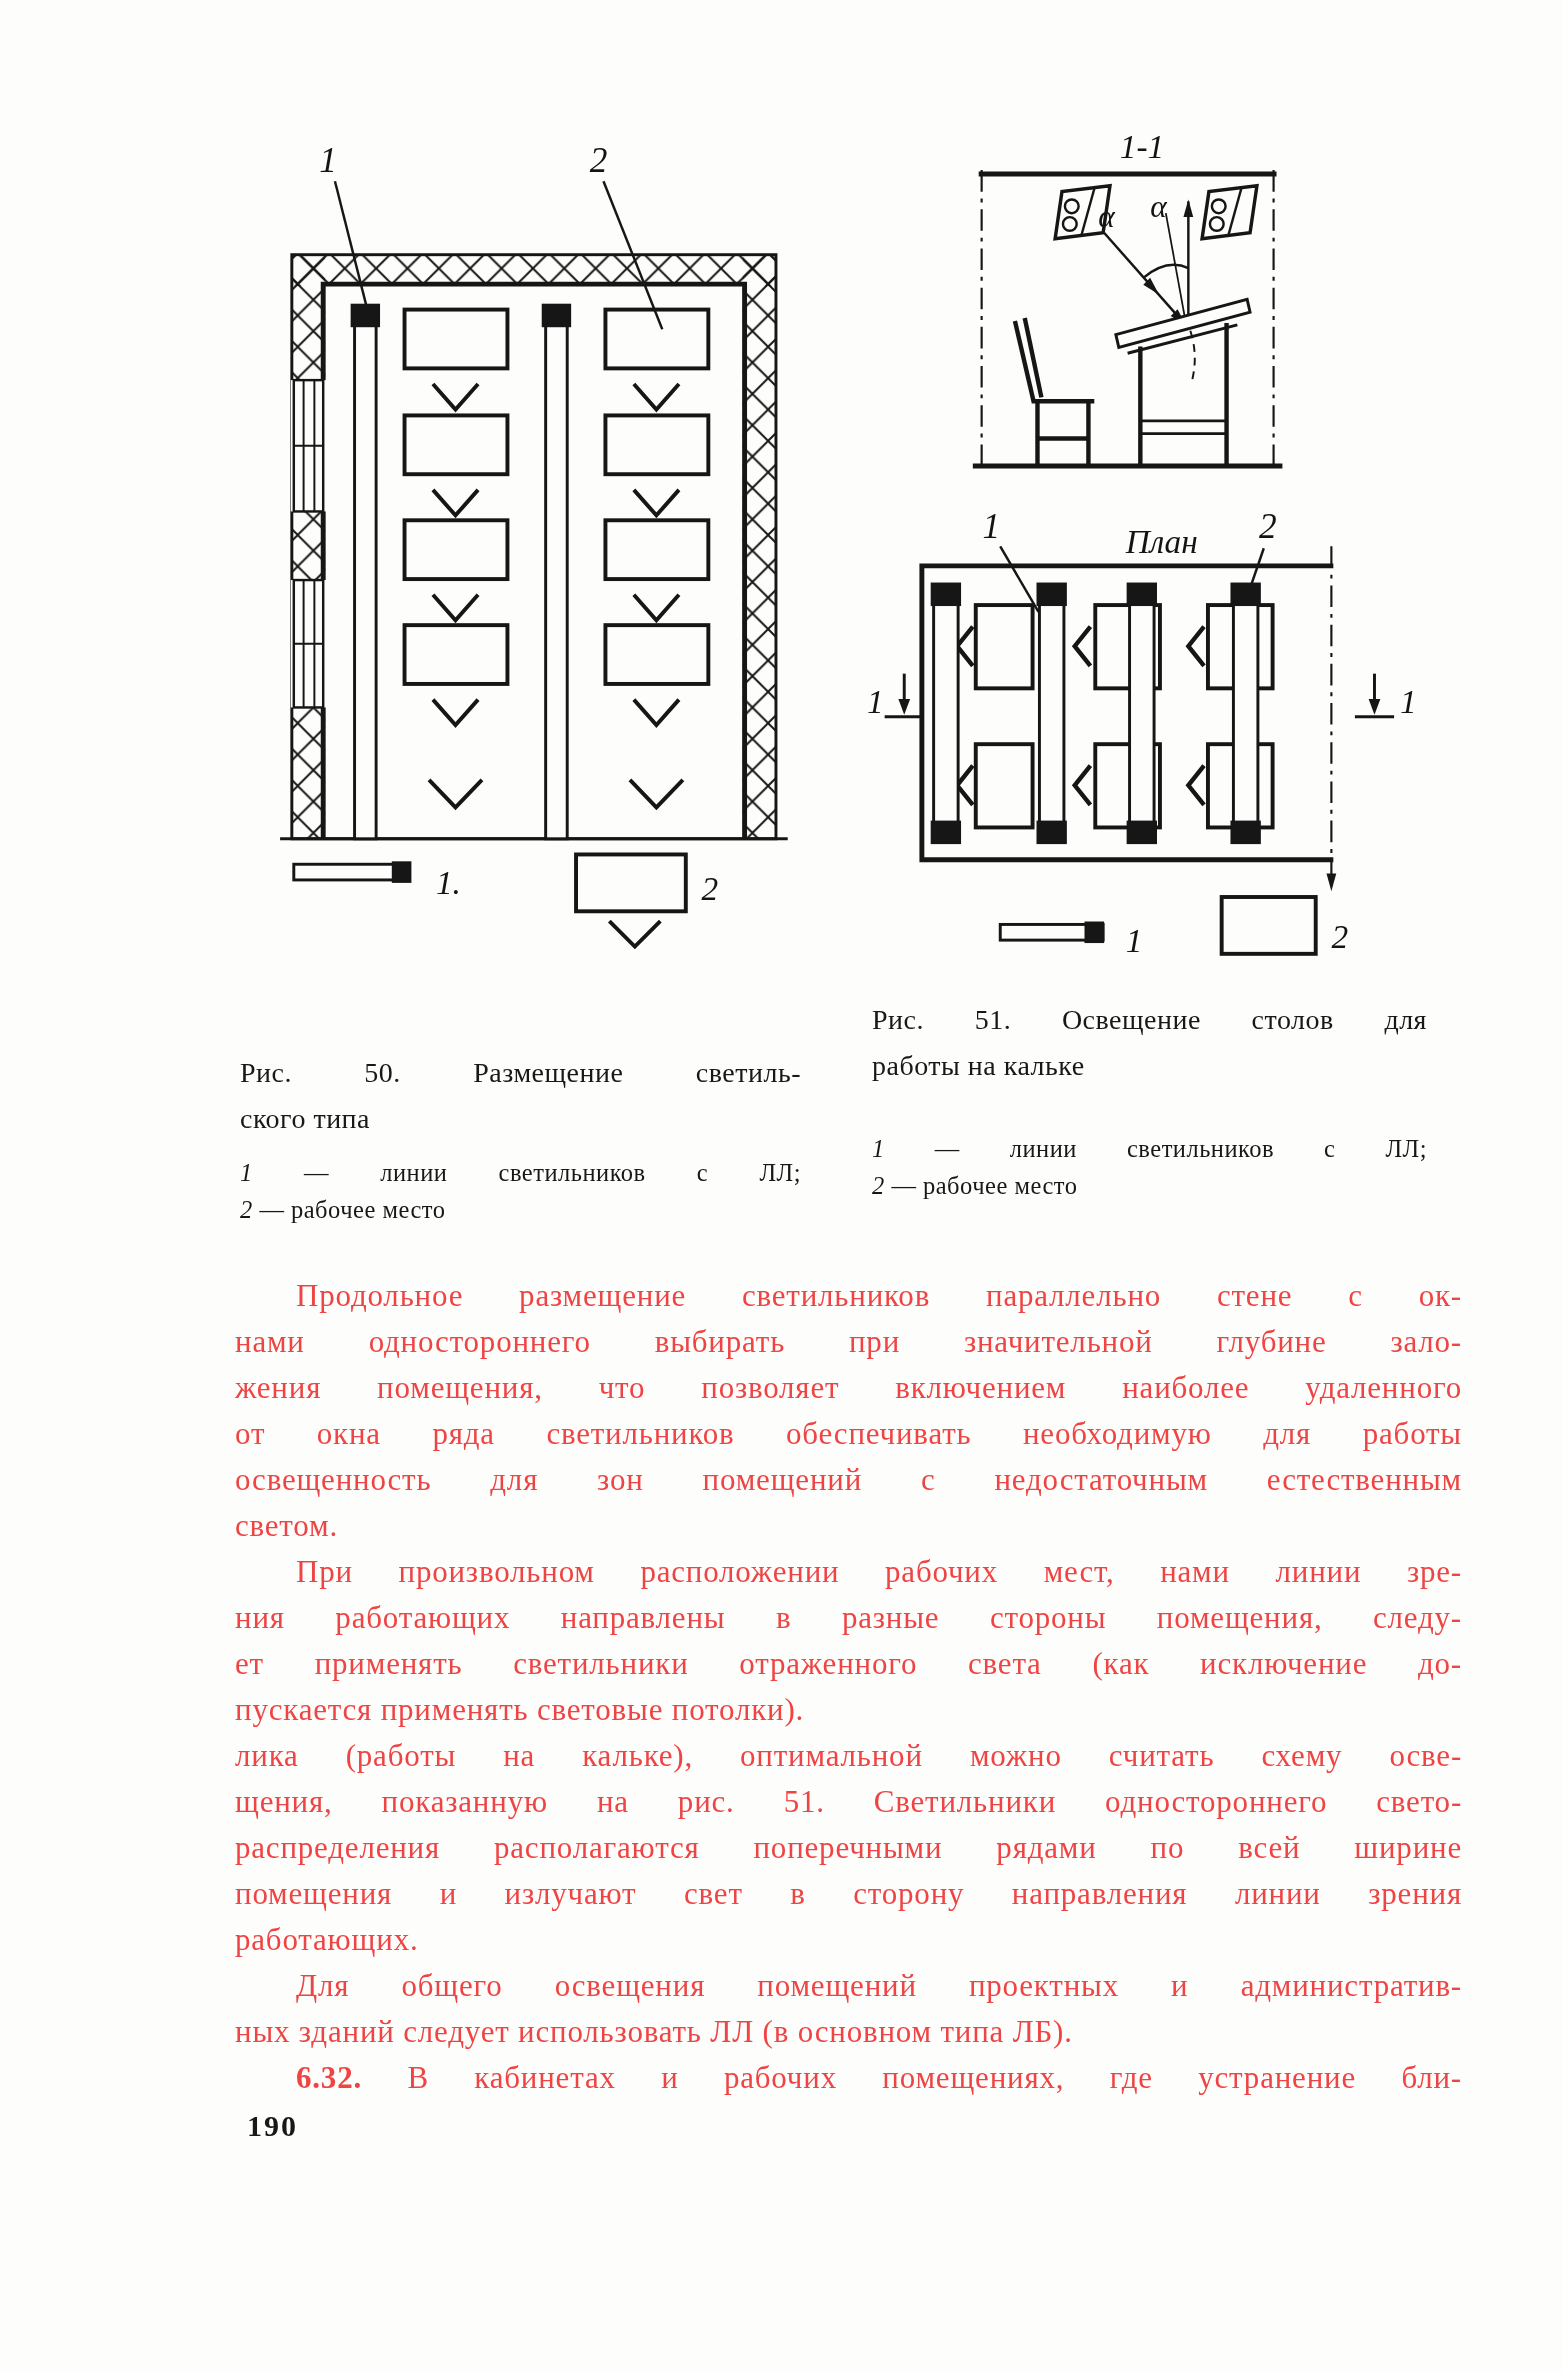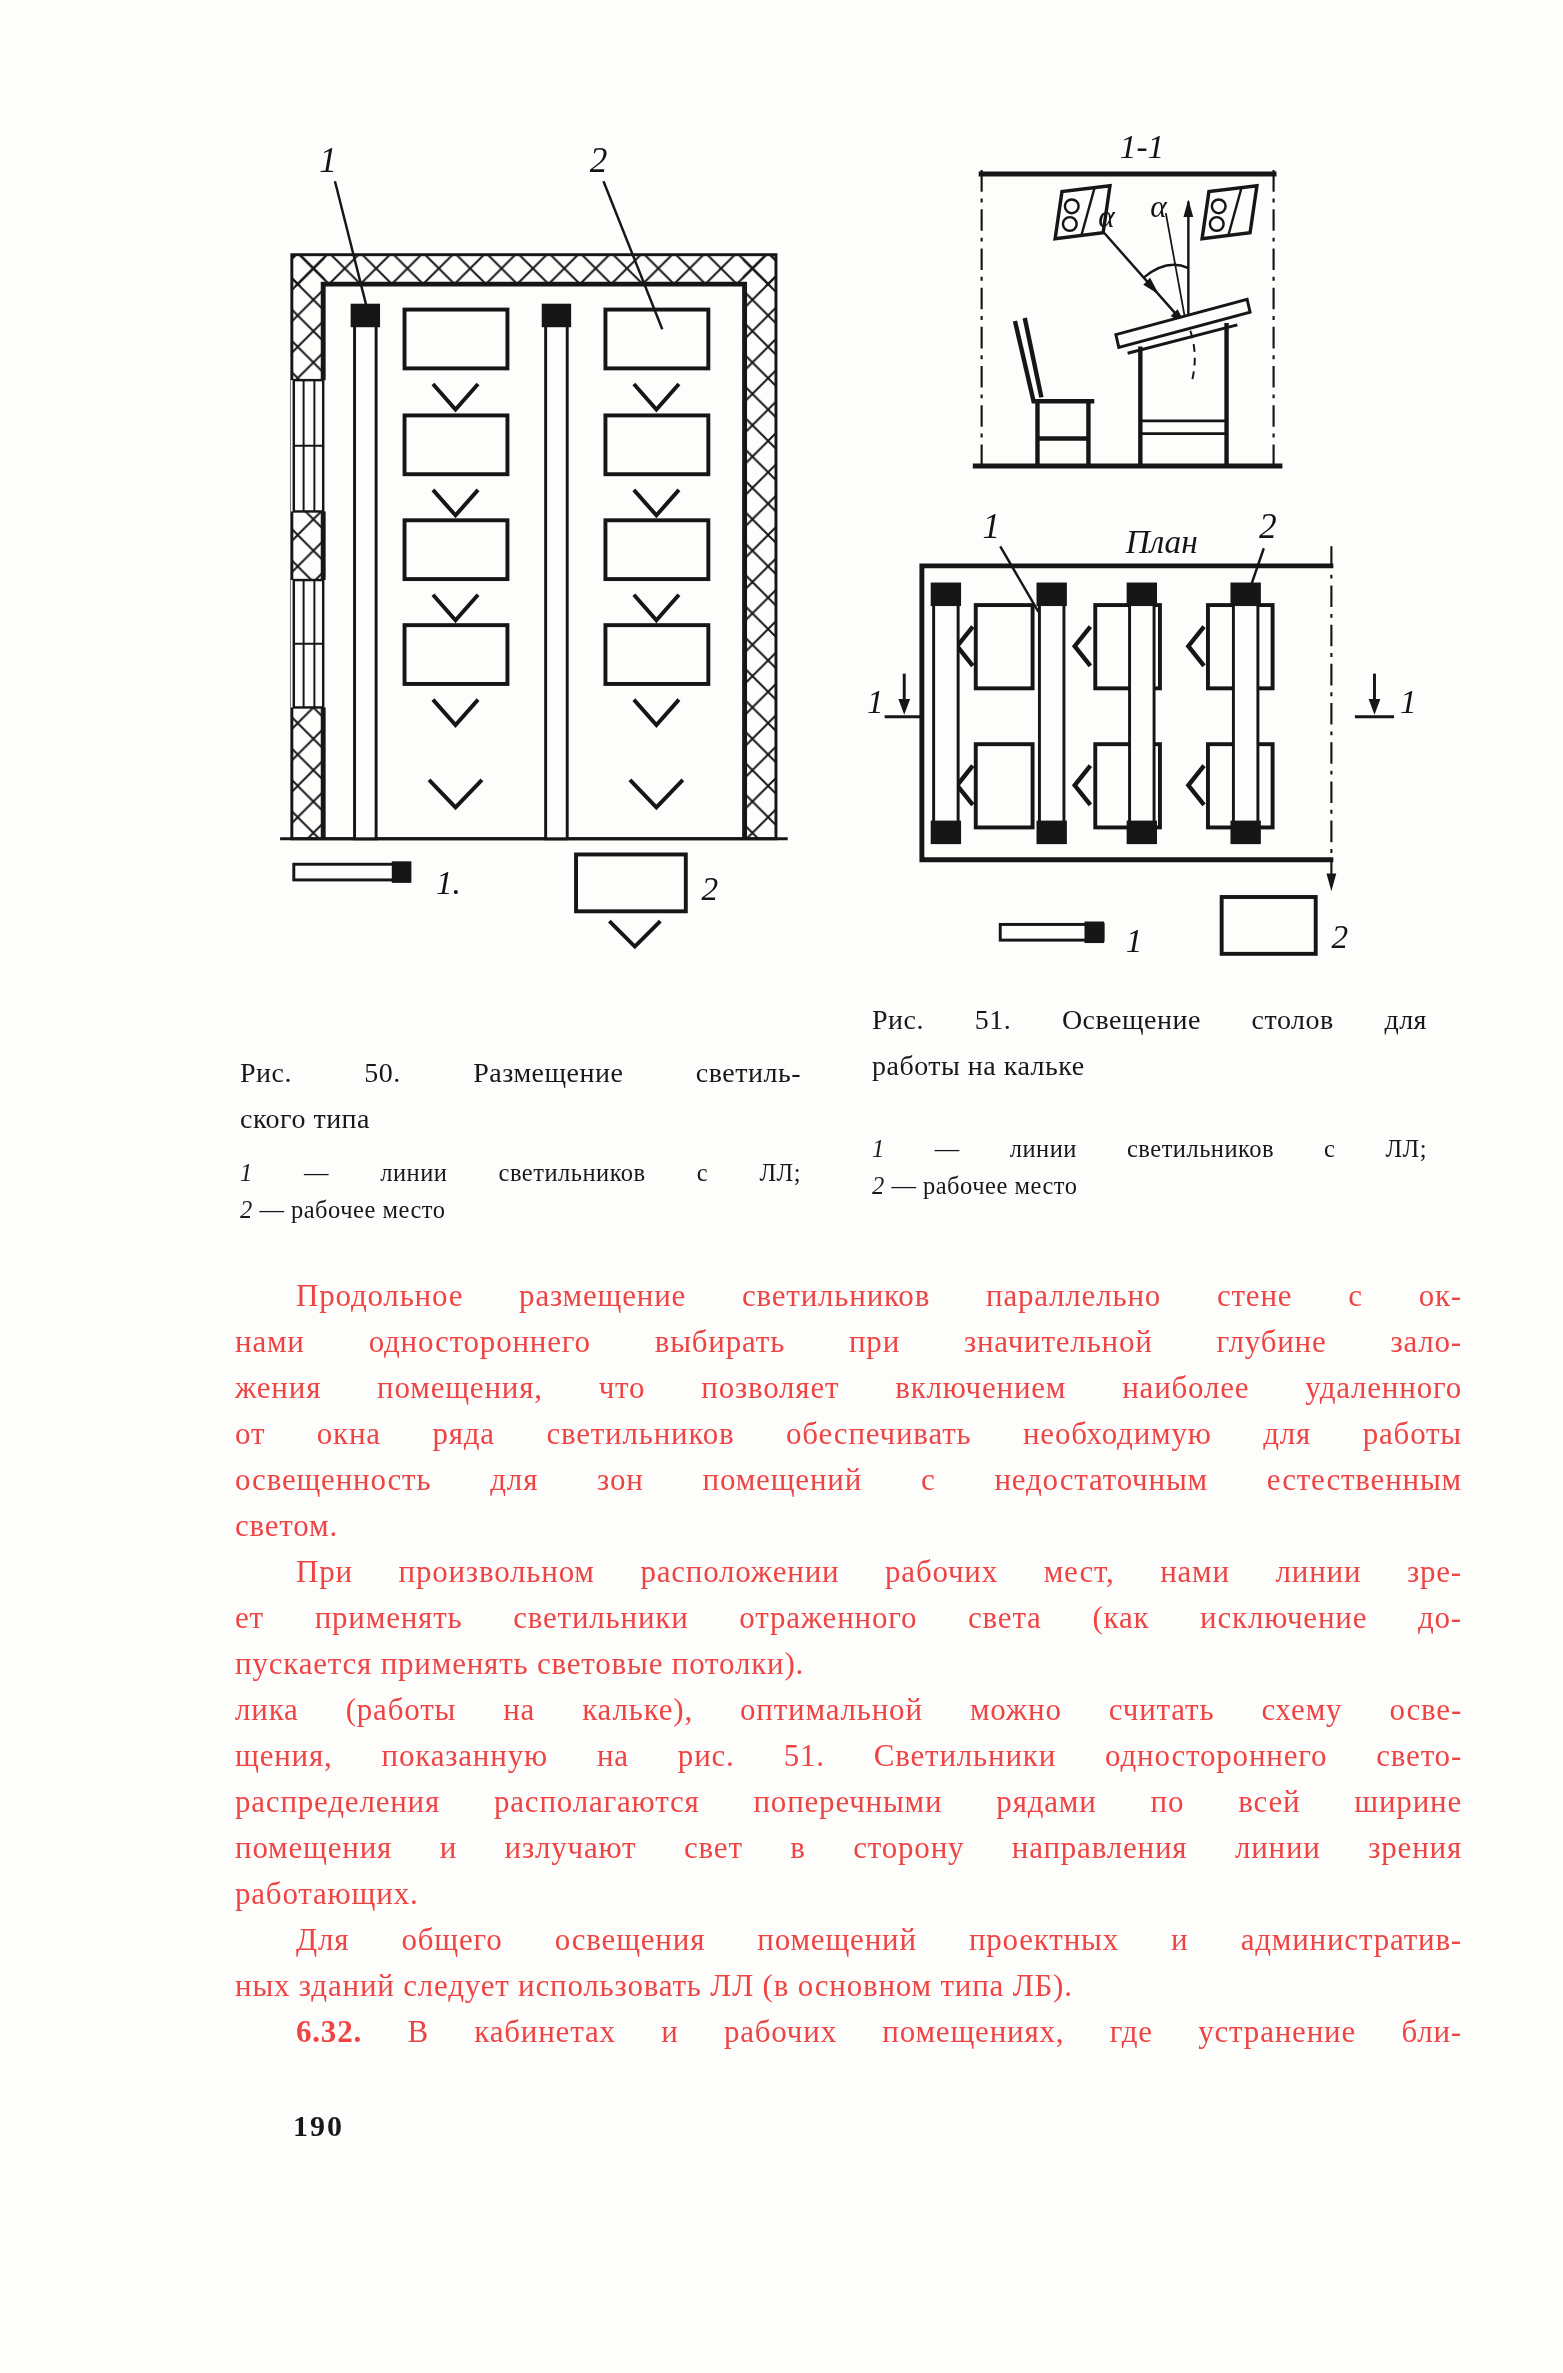--- a/index.html
+++ b/index.html
@@ -18,21 +18,21 @@
   .j{text-align:justify;text-align-last:justify;white-space:normal;}
   .cap-legend{font-size:24.5px;line-height:37px;margin-top:11.8px;}
   .cap51 .cap-legend{margin-top:41px;}
   .cap-legend i{font-style:italic;}
   
   .bodytext{position:absolute;left:235px;top:1273px;width:1227px;
     font-size:31px;line-height:46px;letter-spacing:0.8px;color:#ef4444;}
   .bl{height:46px;overflow:visible;}
   .ind{padding-left:61px;}
   .bl b{font-weight:bold;}
-  .pagenum{position:absolute;left:247px;top:2109px;font-size:30px;font-weight:bold;letter-spacing:2px;margin-left:46px;}
+  .pagenum{position:absolute;left:247px;top:2109px;font-size:30px;font-weight:bold;letter-spacing:2px;}
   .fig{position:absolute;}
 </style>
 </head>
 <body>
 
 <div class="page">
 
   <svg class="fig" style="left:235px;top:127px" width="588" height="863" viewBox="0 0 600 880">
     <defs>
       <pattern id="xh" width="32" height="32" patternUnits="userSpaceOnUse">
@@ -266,20 +266,21 @@
 
   <div class="bodytext">
     <div class="bl ind j">Продольное размещение светильников параллельно стене с ок-</div>
     <div class="bl j">нами одностороннего выбирать при значительной глубине зало-</div>
     <div class="bl j">жения помещения, что позволяет включением наиболее удаленного</div>
     <div class="bl j">от окна ряда светильников обеспечивать необходимую для работы</div>
     <div class="bl j">освещенность для зон помещений с недостаточным естественным</div>
     <div class="bl">светом.</div>
 
     <div class="bl ind j">При произвольном расположении рабочих мест, нами линии зре-</div>
+    <div class="bl j">ния работающих направлены в разные стороны помещения, следу-</div>
     <div class="bl j">ет применять светильники отраженного света (как исключение до-</div>
     <div class="bl">пускается применять световые потолки).</div>
 
     <div class="bl j">лика (работы на кальке), оптимальной можно считать схему осве-</div>
     <div class="bl j">щения, показанную на рис. 51. Светильники одностороннего свето-</div>
     <div class="bl j">распределения располагаются поперечными рядами по всей ширине</div>
     <div class="bl j">помещения и излучают свет в сторону направления линии зрения</div>
     <div class="bl">работающих.</div>
 
     <div class="bl ind j">Для общего освещения помещений проектных и административ-</div>

